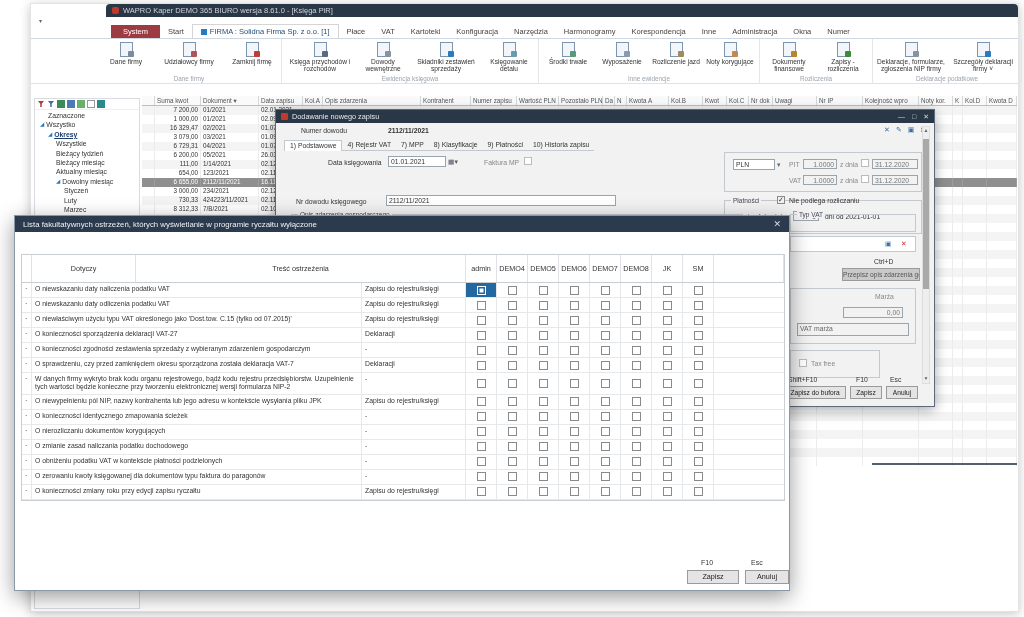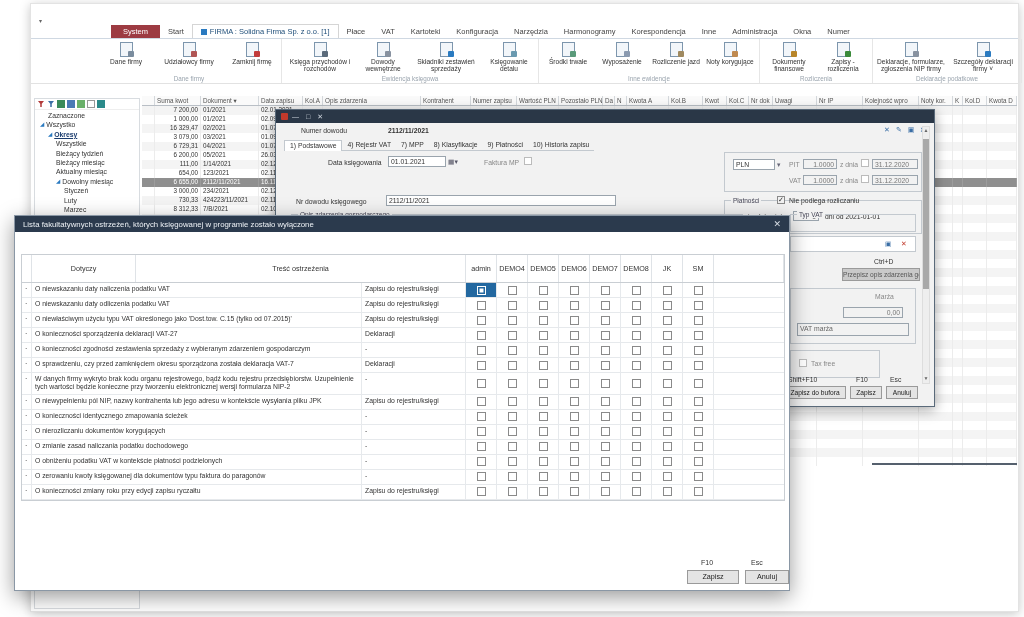--- a/index.html
+++ b/index.html
@@ -131,20 +131,24 @@
   .wc.focus .wcb { border-color:#fff; background:#fff; box-shadow:inset 0 0 0 1.5px #2368a0; }
   #wm-f10 { position:absolute; left:686px; top:343px; font-size:7px; color:#333; }
   #wm-esc { position:absolute; left:736px; top:343px; font-size:7px; color:#333; }
   #wm-save { left:672px; top:354px; width:52px; height:14px; line-height:12px; font-size:7.2px; }
   #wm-cancel { left:730px; top:354px; width:44px; height:14px; line-height:12px; font-size:7.2px; }
 </style>
 </head>
 <body>
 
 <div id="app">
+  <div id="titlebar">
+    <span class="appico"></span>
+    <span class="ttl">WAPRO Kaper DEMO 365 BIURO wersja 8.61.0 - [Księga PiR]</span>
+  </div>
   <div id="qa-row">
     <span class="qa">▾</span>
   </div>
   <div id="tabs">
       <div class="rtab rtab-system"><span>System</span></div>
       <div class="rtab"><span>Start</span></div>
       <div class="rtab rtab-selected">
         <span class="tbico"></span>
         <span>FIRMA : Solidna Firma Sp. z o.o. [1]</span>
       </div>
@@ -1412,20 +1416,21 @@
           </div>
         </div>
       <div id="grid-endline"></div>
     </div>
   </div>
 </div>
 
 <div id="edialog">
   <div class="dtitle">
     <span class="appico"></span>
+    <span class="dttl">Dodawanie nowego zapisu</span>
     <span class="winbtns">
       <span>—</span>
       <span>□</span>
       <span>✕</span>
     </span>
   </div>
   <span class="lab" style="left:25px;top:17px">Numer dowodu</span>
   <span class="lab" style="left:112px;top:17px;font-weight:bold">2112/11/2021</span>
   <span class="abs" style="left:606px;top:16px;display:flex;gap:2px">
     <span class="dico">✕</span>
@@ -1511,21 +1516,21 @@
   <span class="lab" style="left:512px;top:266px">Shift+F10</span>
   <span class="lab" style="left:580px;top:266px">F10</span>
   <span class="lab" style="left:614px;top:266px">Esc</span>
   <span class="btn" style="left:508px;top:276px;width:62px;height:13px">Zapisz do bufora</span>
   <span class="btn" style="left:574px;top:276px;width:32px;height:13px">Zapisz</span>
   <span class="btn" style="left:610px;top:276px;width:32px;height:13px">Anuluj</span>
 </div>
 
 <div id="wmodal">
   <div id="wm-title">
-    <span class="wttl">Lista fakultatywnych ostrzeżeń, których księgowanej w programie zostało wyłączone</span>
+    <span class="wttl">Lista fakultatywnych ostrzeżeń, których wyświetlanie w programie ryczałtu wyłączone</span>
     <span class="wclose">✕</span>
   </div>
   <div id="wtable">
       <div class="whead">
         <span class="wh" style="width: 10px;"></span>
         <span class="wh" style="width: 104px;">Dotyczy</span>
         <span class="wh" style="width: 330px;">Treść ostrzeżenia</span>
         <span class="wh" style="width: 31px;">admin</span>
         <span class="wh" style="width: 31px;">DEMO4</span>
         <span class="wh" style="width: 31px;">DEMO5</span>

